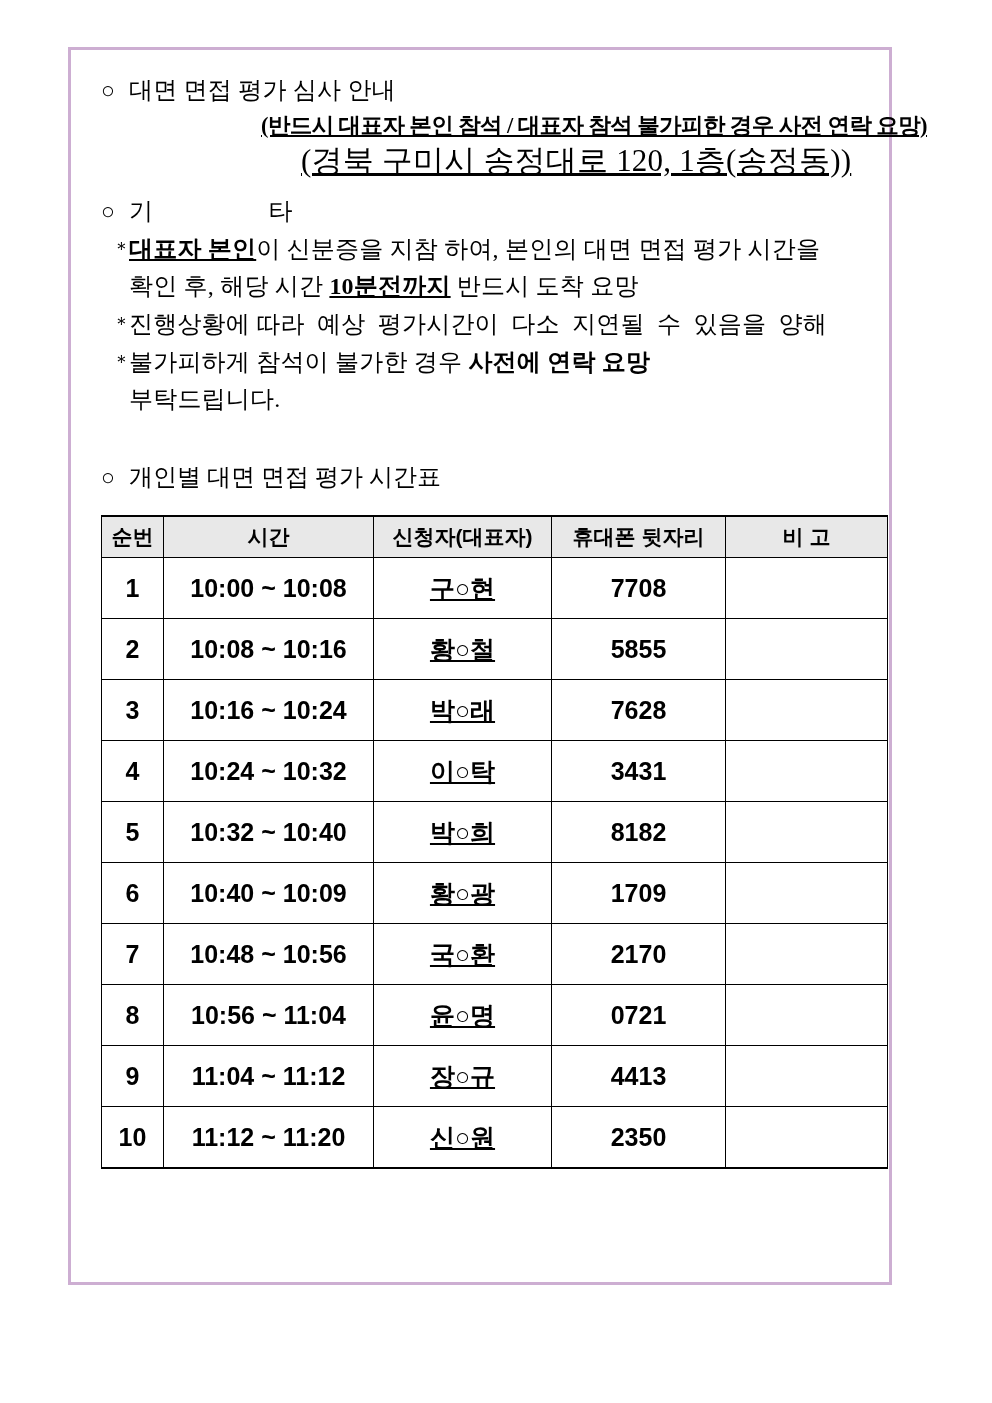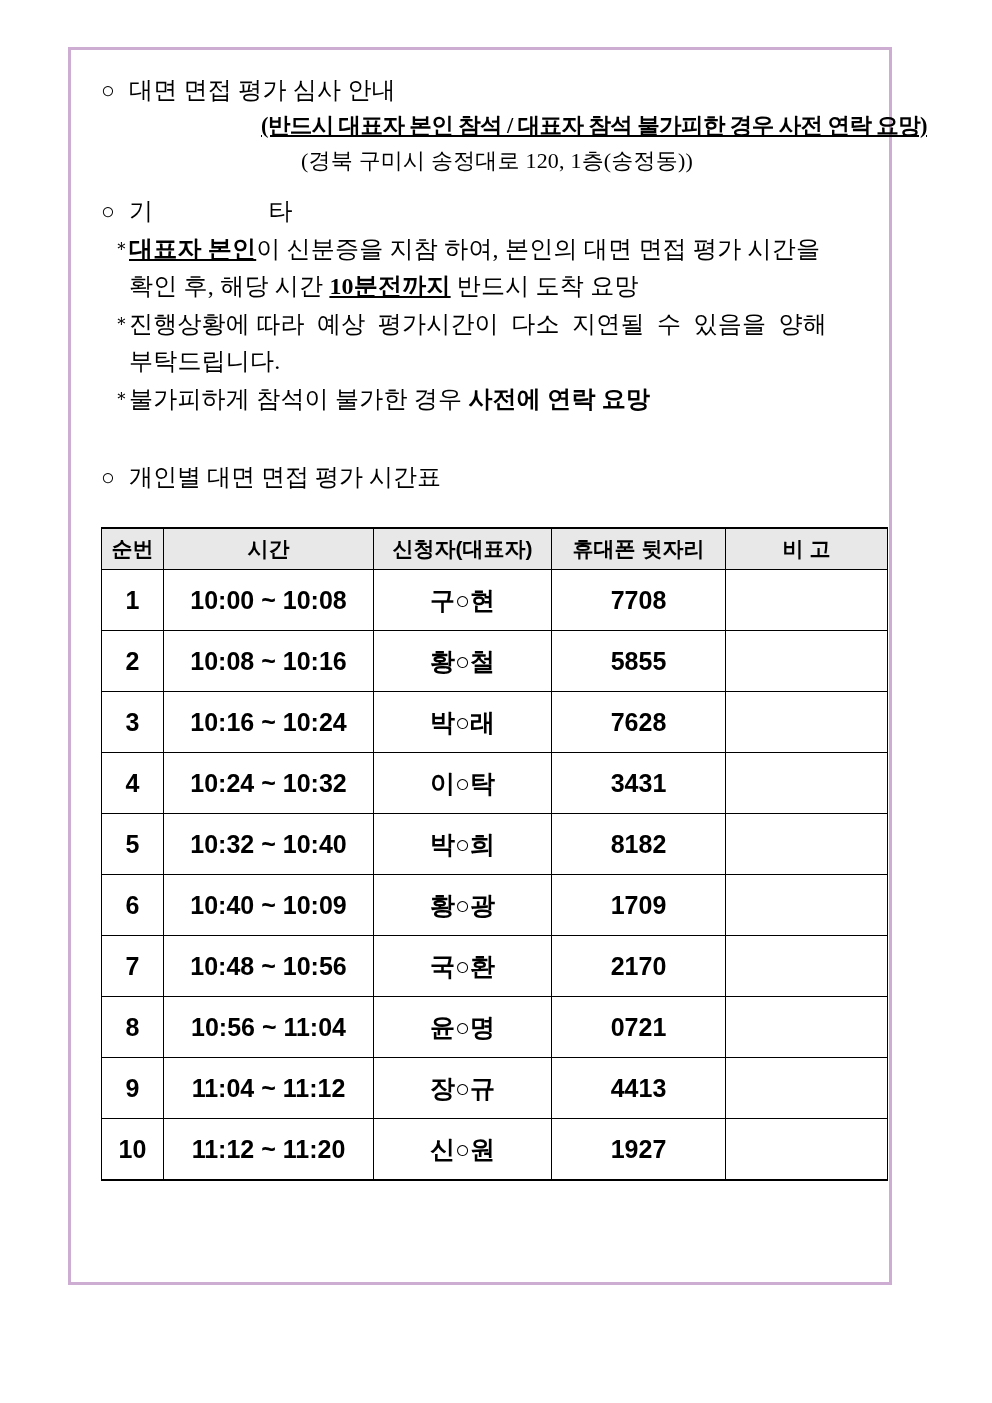--- a/index.html
+++ b/index.html
@@ -76,21 +76,22 @@
     line-height: 34px;
     letter-spacing: -0.6px;
     white-space: pre;
   }
 
   .addr-line {
     display: block;
     padding-left: 200px;
     line-height: 36px;
     white-space: pre;
-    font-size: 22px;
+    font-size: 31px;
+    text-decoration: underline;
   }
 
   .wrap-line {
     display: block;
     padding-left: 28px;
     white-space: pre;
     line-height: 37px;
   }
 
   .sec-gap { height: 26px; }
@@ -98,21 +99,21 @@
   
   #table-title {
     font-size: 24px;
     line-height: 34px;
     white-space: pre;
     margin-top: 16px;
   }
 
   table#schedule {
     border-collapse: collapse;
-    margin-top: 32px;
+    margin-top: 20px;
     margin-left: 0px;
     width: 786px;
     table-layout: fixed;
     font-family: "Liberation Sans", "DejaVu Sans", sans-serif;
     border-radius: 10px;
   }
   table#schedule th,
   table#schedule td {
     border: 1px solid #000000;
     text-align: center;
@@ -129,21 +130,21 @@
   table#schedule tbody td {
     height: 60px;
     font-size: 25px;
     font-weight: bold;
   }
   table#schedule tbody tr:last-child td {
     border-bottom: 2px solid #000;
   }
   td.c-no   { font-size: 24px; }
   td.c-time { font-size: 25px; letter-spacing: 0px; }
-  td.c-name { font-size: 25px; }
+  td.c-name { font-size: 25px; text-decoration: underline; }
   td.c-phone{ font-size: 25px; font-weight: normal; }
   td.c-note { }
 
   col.w-no    { width: 62px;  }
   col.w-time  { width: 210px; }
   col.w-name  { width: 178px; }
   col.w-phone { width: 174px; }
   col.w-note  { width: 162px; }
 </style>
 </head>
@@ -162,23 +163,23 @@
     <div class="line"><span class="addr-line">(경북 구미시 송정대로 120, 1층(송정동))</span></div>
 
     <div class="line" style="margin-top:14px"><span class="bullet-o">○</span><span class="lbl-spaced">기        타</span></div>
 
     <div class="line"><span class="bullet-star">＊</span><span class="bu">대표자 본인</span><span>이 신분증을 지참 하여, 본인의 대면 면접 평가 시간을</span></div>
 
     <div class="line"><span class="wrap-line"><span>확인 후, 해당 시간 </span><span class="bu">10분전까지</span><span> 반드시 도착 요망</span></span></div>
 
     <div class="line"><span class="bullet-star">＊</span><span>진행상황에 따라  예상  평가시간이  다소  지연될  수  있음을  양해</span></div>
 
+    <div class="line"><span class="bullet-star">＊</span><span>불가피하게 참석이 불가한 경우 </span><span class="b">사전에 연락 요망</span></div>
+
     <div class="line"><span class="wrap-line">부탁드립니다.</span></div>
-
-    <div class="line"><span class="bullet-star">＊</span><span>불가피하게 참석이 불가한 경우 </span><span class="b">사전에 연락 요망</span></div>
 
     <div class="sec-gap"></div>
 
     <div id="table-title"><span class="bullet-o">○</span><span>개인별 대면 면접 평가 시간표</span></div>
 
     <table id="schedule">
       <colgroup>
         <col class="w-no">
           <col class="w-time">
           <col class="w-name">
@@ -255,20 +256,20 @@
             <td class="c-no">9</td>
             <td class="c-time">11:04 ~ 11:12</td>
             <td class="c-name">장○규</td>
             <td class="c-phone">4413</td>
             <td class="c-note"></td>
           </tr>
           <tr>
             <td class="c-no">10</td>
             <td class="c-time">11:12 ~ 11:20</td>
             <td class="c-name">신○원</td>
-            <td class="c-phone">1927</td>
+            <td class="c-phone">2350</td>
             <td class="c-note"></td>
           </tr>
         </tbody>
     </table>
 
   </div>
 </div>
 
 </body></html>

